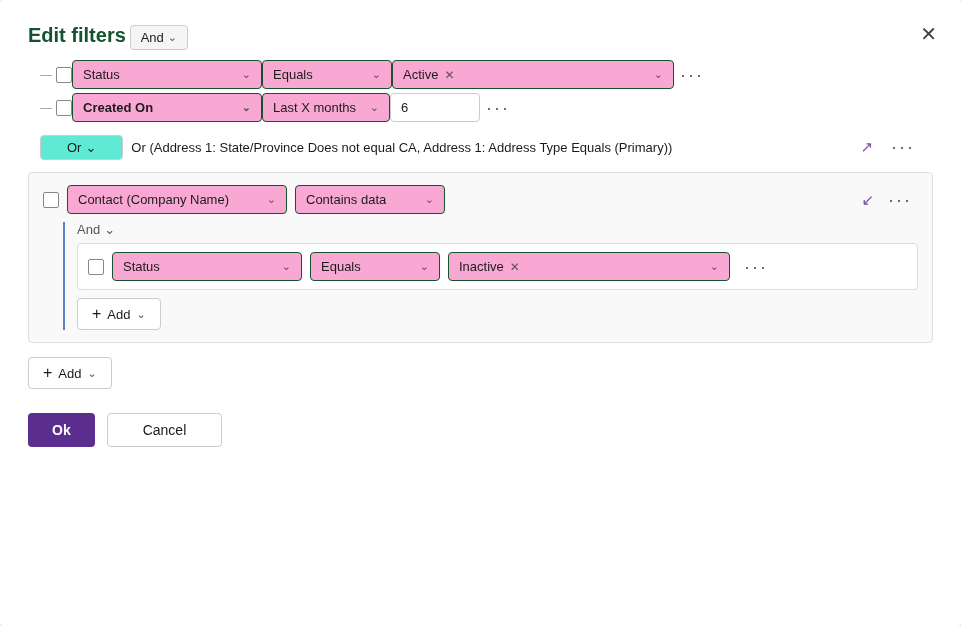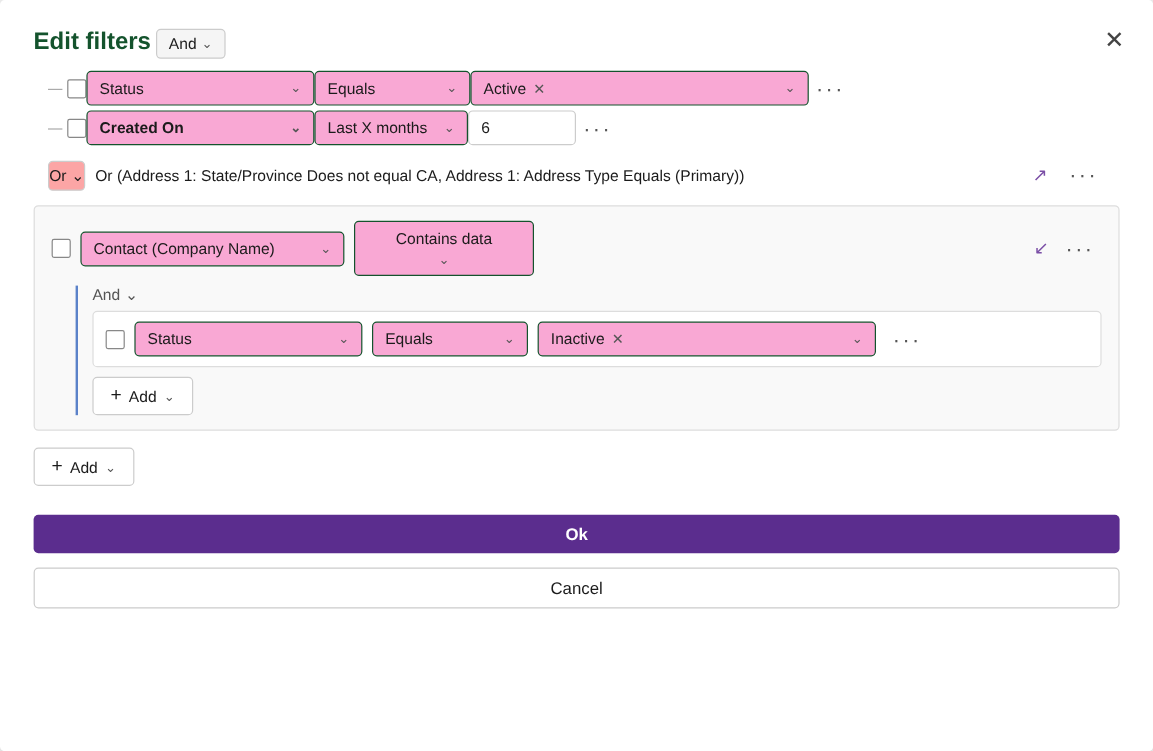--- a/index.html
+++ b/index.html
@@ -128,24 +128,24 @@
       padding: 8px 12px;
       border: none;
       background: transparent;
     }
     .or-badge {
       display: inline-flex;
       align-items: center;
       gap: 4px;
       border: 1px solid #ccc;
       border-radius: 4px;
-      padding: 4px 0;
-      cursor: pointer;
-      font-size: 13px;
-      background: #fca5a5;
+      padding: 4px 26px;
+      cursor: pointer;
+      font-size: 13px;
+      background: #5eead4;
       color: #1b1b1b;
     }
     .or-group-text {
       font-size: 13px;
       color: #1b1b1b;
       flex: 1;
     }
     .expand-icon {
       color: #7b4fa6;
       font-size: 15px;
@@ -205,38 +205,37 @@
       margin-top: 8px;
     }
     .add-btn .plus { font-size: 16px; font-weight: 300; }
     .add-btn .chevron { font-size: 11px; color: #555; }
 
     
     .dialog-footer {
       display: flex;
       gap: 12px;
       margin-top: 24px;
-      flex-direction: column;
     }
     .btn-ok {
       background: #5b2d8e;
       color: #fff;
       border: none;
       border-radius: 4px;
       padding: 8px 24px;
       font-size: 14px;
       font-weight: 600;
       cursor: pointer;
     }
     .btn-cancel {
       background: #fff;
       color: #1b1b1b;
       border: 1px solid #ccc;
       border-radius: 4px;
-      padding: 8px 24px;
+      padding: 8px 35px;
       font-size: 14px;
       cursor: pointer;
     }
 
     .row-with-line {
       position: relative;
       display: flex;
       align-items: center;
       padding-left: 16px;
       margin-left: 12px;
@@ -313,21 +312,21 @@
       <button class="more-btn">···</button>
     </div>
 
     <div class="sub-group">
       <div class="sub-group-header">
         <div class="checkbox"></div>
         <div class="select-field" style="width:220px;">
           <span>Contact (Company Name)</span>
           <span class="chevron">⌄</span>
         </div>
-        <div class="select-field" style="width:150px;flex-direction:column;">
+        <div class="select-field" style="width:150px;">
           <span>Contains data</span>
           <span class="chevron">⌄</span>
         </div>
         <span class="spacer"></span>
         <span class="collapse-icon">↙</span>
         <button class="more-btn">···</button>
       </div>
 
       <div class="sub-filter-area">
         <div class="sub-and-label">

